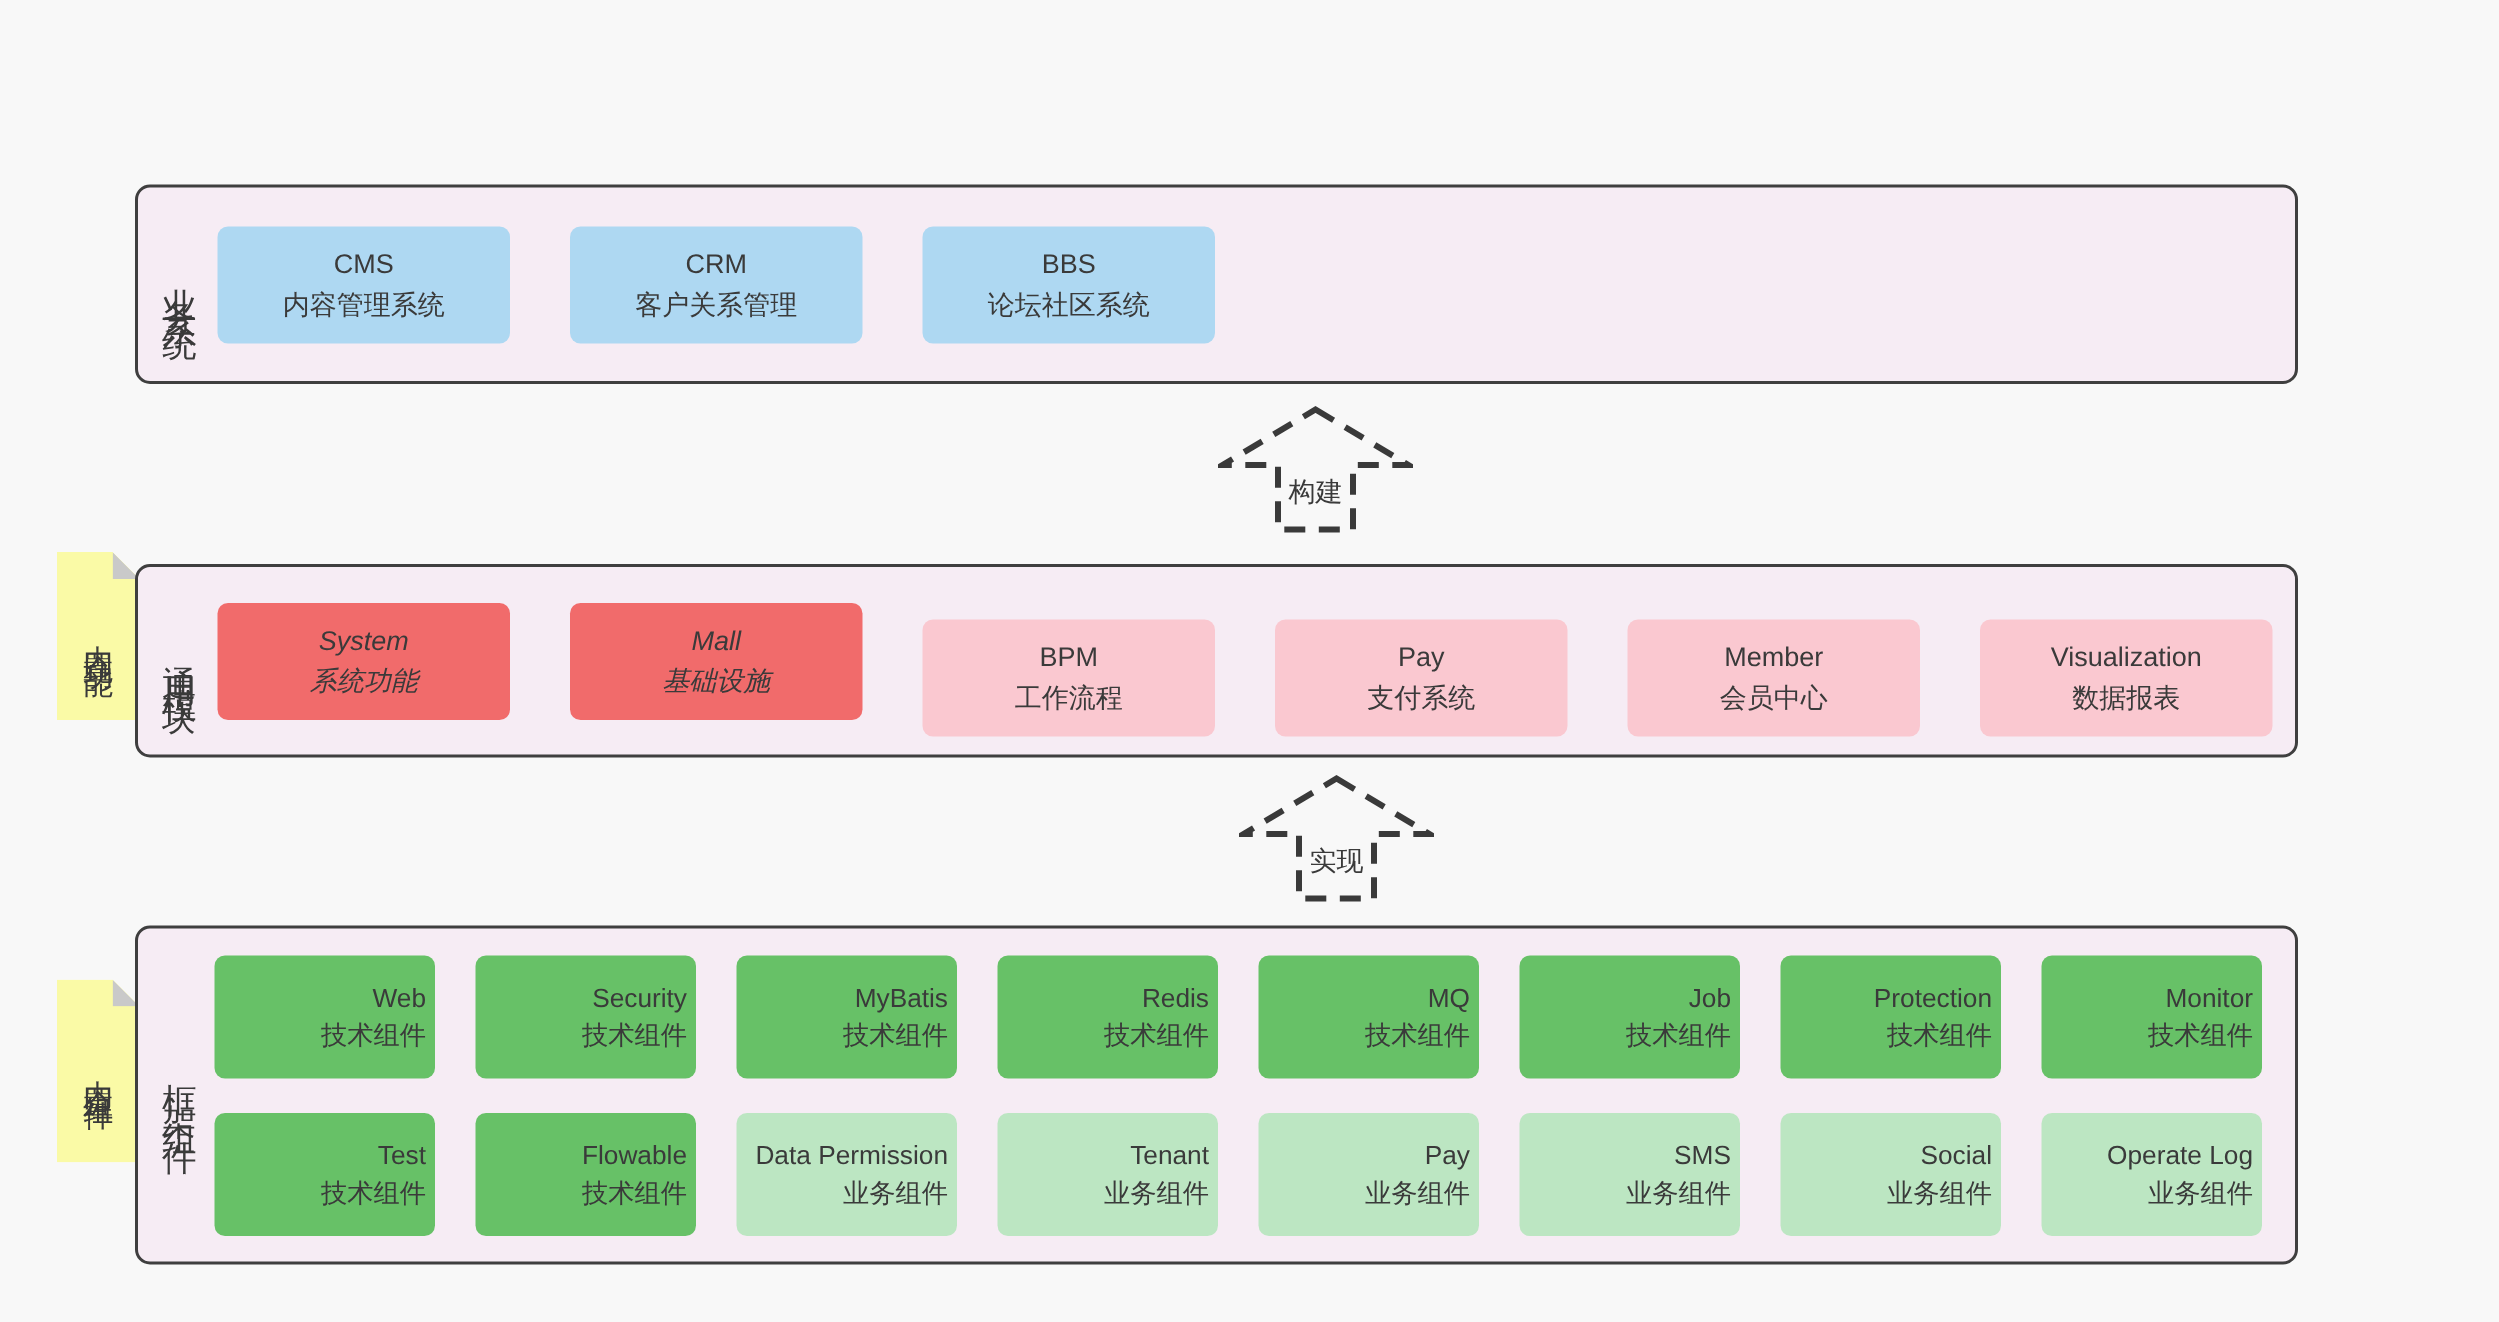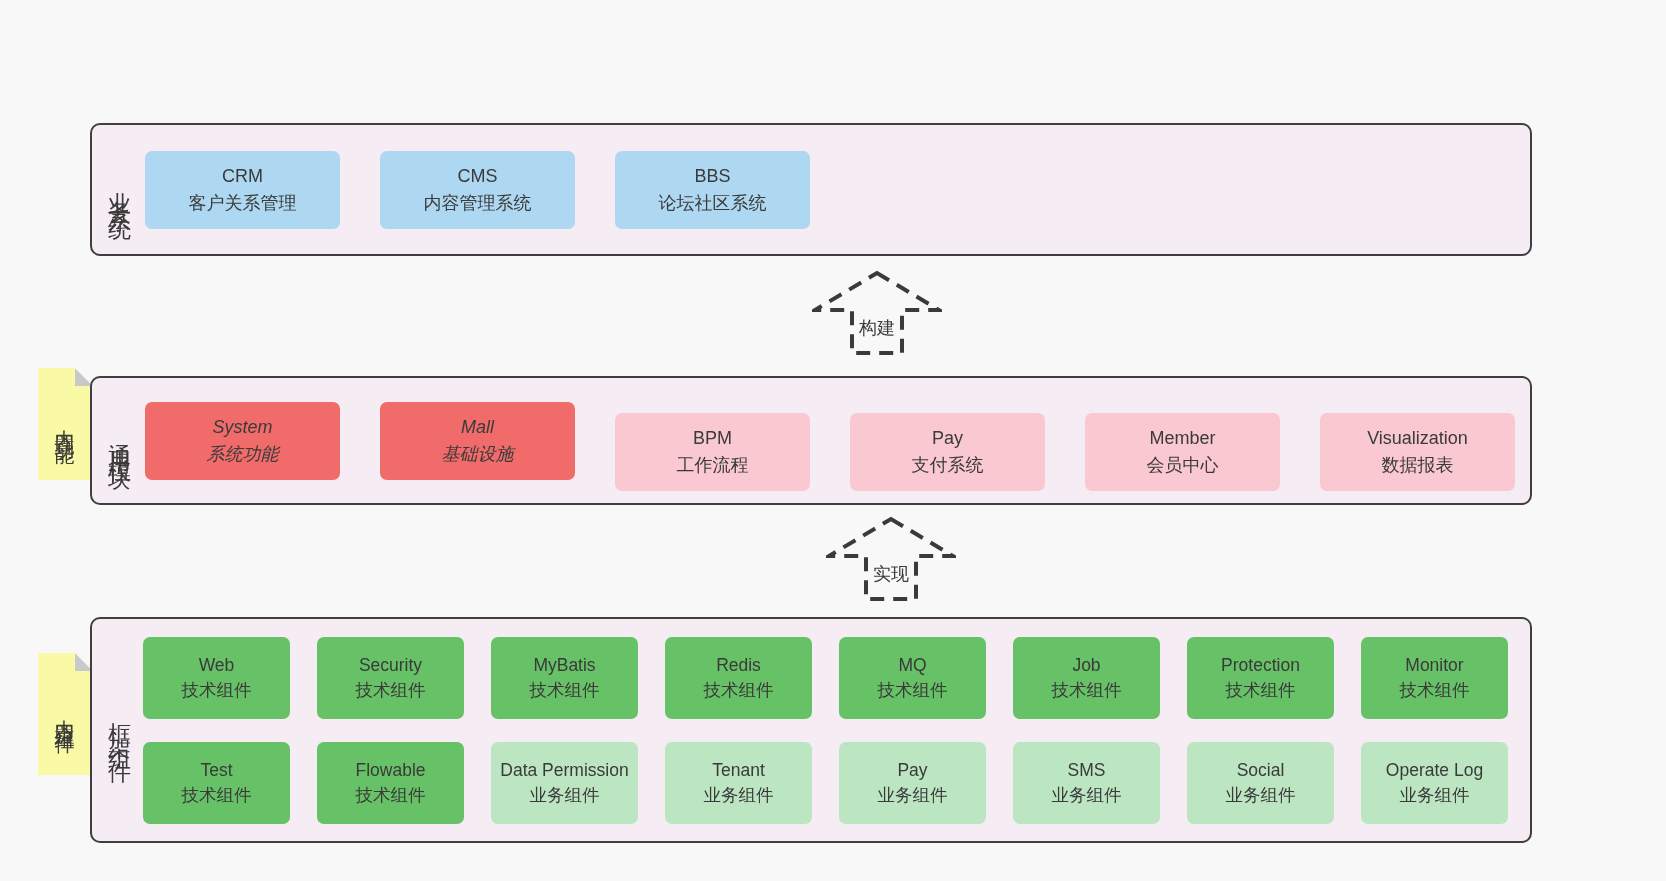--- a/index.html
+++ b/index.html
@@ -32,21 +32,21 @@
   .boxes{flex:1;display:flex;align-items:center;gap:40px;margin-left:9px;}
   .box{
     box-sizing:border-box;border-radius:7px;
     display:flex;flex-direction:column;justify-content:center;align-items:center;
     text-align:center;color:var(--text,#3a3a3a);
     font-size:18px;line-height:1.5;padding:2px 6px;
   }
   .panel-1 .box,.panel-2 .box{width:195px;height:78px;}
   .grid{flex:1;display:flex;flex-direction:column;justify-content:center;gap:23px;margin-left:7px;}
   .brow{display:flex;gap:27px;}
-  .grid .box{width:147px;height:82px;font-size:17.5px;line-height:1.42;}
+  .grid .box{width:147px;height:82px;font-size:17.5px;line-height:1.42;align-items:flex-end;}
   .v-blue{background:var(--blue,#aed8f2);}
   .v-red{background:var(--red,#f16b6b);font-style:italic;}
   .v-pink{background:var(--pink,#fac8d0);margin-top:23px;}
   .v-green{background:var(--green,#67c167);}
   .v-lgreen{background:var(--light-green,#bce6c2);}
   .box .en,.box .zh{display:block;}
   
   .tag{
     position:absolute;left:38px;width:55px;z-index:1;
     background:var(--tag-yellow,#fafaa6);
@@ -76,26 +76,26 @@
 </style>
 </head>
 <body>
 
 <div class="canvas">
 
   <div class="panel panel-1">
     <div class="row-label">业务系统</div>
     <div class="boxes">
       <div class="box v-blue">
+        <span class="en">CMS</span>
+        <span class="zh">内容管理系统</span>
+      </div>
+      <div class="box v-blue">
         <span class="en">CRM</span>
         <span class="zh">客户关系管理</span>
-      </div>
-      <div class="box v-blue">
-        <span class="en">CMS</span>
-        <span class="zh">内容管理系统</span>
       </div>
       <div class="box v-blue">
         <span class="en">BBS</span>
         <span class="zh">论坛社区系统</span>
       </div>
     </div>
   </div>
 
   <div class="arrow arrow-1">
     <svg width="130" height="86" viewBox="0 0 130 86">

